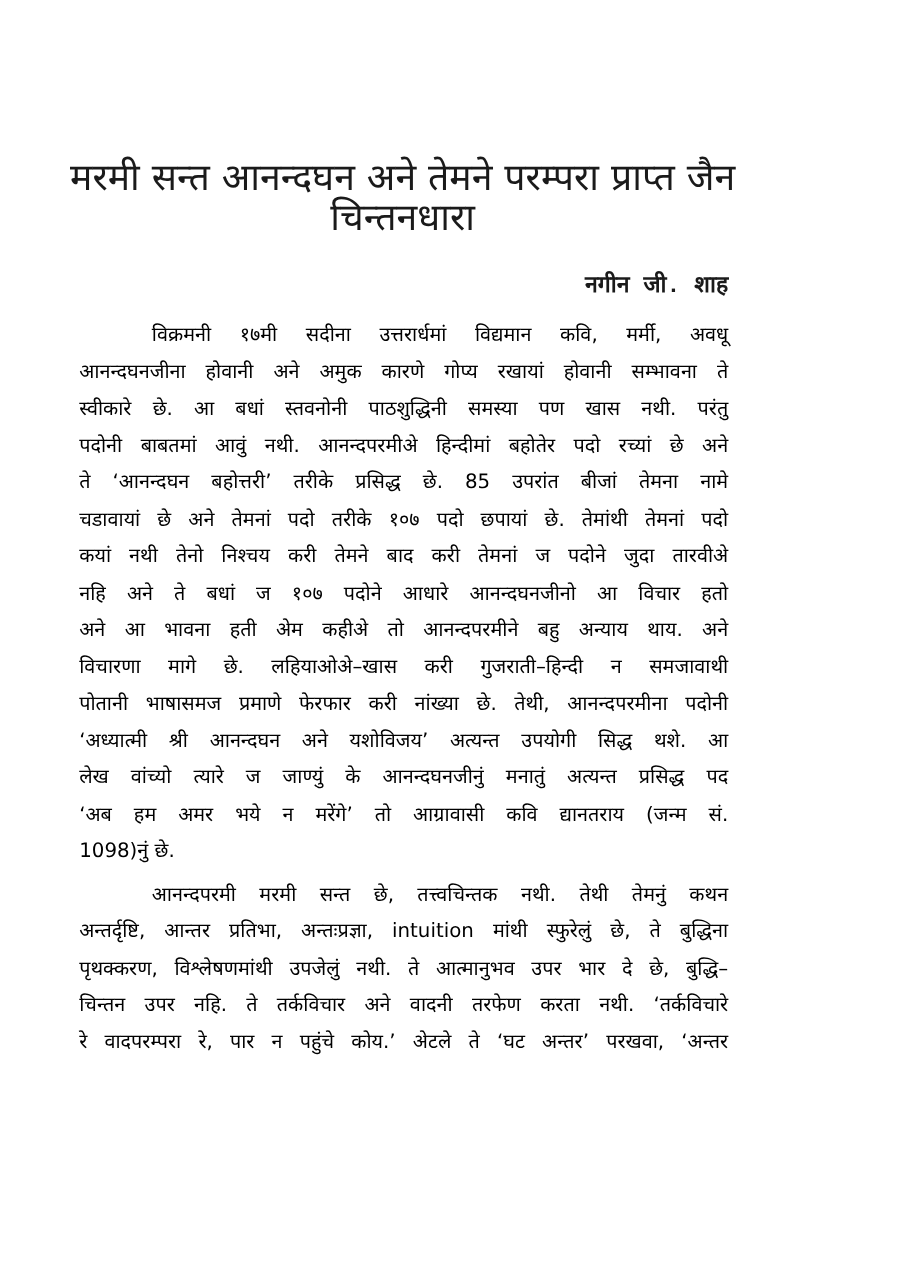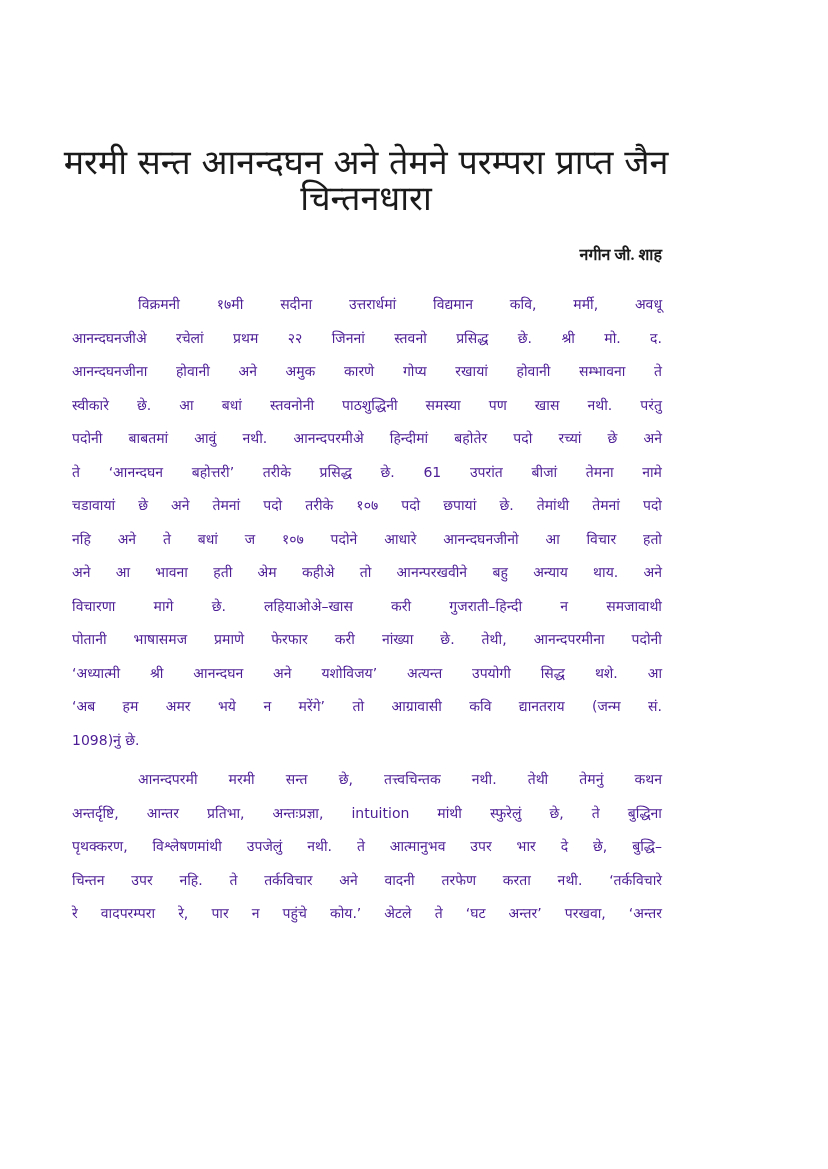--- a/index.html
+++ b/index.html
@@ -7,56 +7,57 @@
   .page { position: absolute; left: 0; top: 0; width: 828px; height: 1169px; background: #fff; }
   .title {
     position: absolute; left: 60px; width: 612px; text-align: center;
     font-family: "DejaVu Sans", sans-serif; font-size: 34px; color: #1a1a1a;
     font-weight: normal; line-height: 44px; margin: 0;
   }
   .title-l1 { top: 140px; }
   .title-l2 { top: 176px; }
   .author {
     position: absolute; right: 166px; top: 243px;
-    font-family: Liberation Serif, serif; font-size: 16px; font-weight: bold; color: #1a1a1a;
+    font-family: Liberation Mono, monospace; font-size: 21px; font-weight: bold; color: #1a1a1a;
   }
   .body-text {
     position: absolute; left: 72px; top: 288px; width: 590px;
-    font-family: "DejaVu Sans", sans-serif; font-size: 14px; color: #4c1d95;
+    font-family: "DejaVu Sans", sans-serif; font-size: 18px; color: #000000;
   }
   .line {
     height: 33.5px; line-height: 33.5px; white-space: nowrap;
     text-align: justify; text-align-last: justify;
   }
   .line.last { text-align-last: left; }
   .line.indent { padding-left: 66px; }
   .para-gap { height: 6px; }
 </style>
 </head>
 <body>
 
 <div class="page">
   <h1 class="title title-l1">मरमी सन्त आनन्दघन अने तेमने परम्परा प्राप्त जैन</h1>
   <h1 class="title title-l2">चिन्तनधारा</h1>
   <div class="author">नगीन जी. शाह</div>
 
   <div class="body-text">
     <div>
       <div class="line indent">विक्रमनी १७मी सदीना उत्तरार्धमां विद्यमान कवि, मर्मी, अवधू</div>
-      <div class="line">आनन्दघनजीअे रचेलां प्रथम २२ जिननां स्तवनो प्रसिद्ध छे. श्री मो. द.</div>
       <div class="line">आनन्दघनजीना होवानी अने अमुक कारणे गोप्य रखायां होवानी सम्भावना ते</div>
       <div class="line">स्वीकारे छे. आ बधां स्तवनोनी पाठशुद्धिनी समस्या पण खास नथी. परंतु</div>
       <div class="line">पदोनी बाबतमां आवुं नथी. आनन्दपरमीअे हिन्दीमां बहोतेर पदो रच्यां छे अने</div>
-      <div class="line">ते ‘आनन्दघन बहोत्तरी’ तरीके प्रसिद्ध छे. 61 उपरांत बीजां तेमना नामे</div>
+      <div class="line">ते ‘आनन्दघन बहोत्तरी’ तरीके प्रसिद्ध छे. 85 उपरांत बीजां तेमना नामे</div>
       <div class="line">चडावायां छे अने तेमनां पदो तरीके १०७ पदो छपायां छे. तेमांथी तेमनां पदो</div>
+      <div class="line">कयां नथी तेनो निश्चय करी तेमने बाद करी तेमनां ज पदोने जुदा तारवीअे</div>
       <div class="line">नहि अने ते बधां ज १०७ पदोने आधारे आनन्दघनजीनो आ विचार हतो</div>
-      <div class="line">अने आ भावना हती अेम कहीअे तो आनन्परखवीने बहु अन्याय थाय. अने</div>
+      <div class="line">अने आ भावना हती अेम कहीअे तो आनन्दपरमीने बहु अन्याय थाय. अने</div>
       <div class="line">विचारणा मागे छे. लहियाओअे–खास करी गुजराती–हिन्दी न समजावाथी</div>
       <div class="line">पोतानी भाषासमज प्रमाणे फेरफार करी नांख्या छे. तेथी, आनन्दपरमीना पदोनी</div>
       <div class="line">‘अध्यात्मी श्री आनन्दघन अने यशोविजय’ अत्यन्त उपयोगी सिद्ध थशे. आ</div>
+      <div class="line">लेख वांच्यो त्यारे ज जाण्युं के आनन्दघनजीनुं मनातुं अत्यन्त प्रसिद्ध पद</div>
       <div class="line">‘अब हम अमर भये न मरेंगे’ तो आग्रावासी कवि द्यानतराय (जन्म सं.</div>
       <div class="line last">1098)नुं छे.</div>
     </div>
     <div class="para-gap"></div>
     <div>
       <div class="line indent">आनन्दपरमी मरमी सन्त छे, तत्त्वचिन्तक नथी. तेथी तेमनुं कथन</div>
       <div class="line">अन्तर्दृष्टि, आन्तर प्रतिभा, अन्तःप्रज्ञा, intuition मांथी स्फुरेलुं छे, ते बुद्धिना</div>
       <div class="line">पृथक्करण, विश्लेषणमांथी उपजेलुं नथी. ते आत्मानुभव उपर भार दे छे, बुद्धि–</div>
       <div class="line">चिन्तन उपर नहि. ते तर्कविचार अने वादनी तरफेण करता नथी. ‘तर्कविचारे</div>
       <div class="line">रे वादपरम्परा रे, पार न पहुंचे कोय.’ अेटले ते ‘घट अन्तर’ परखवा, ‘अन्तर</div>

